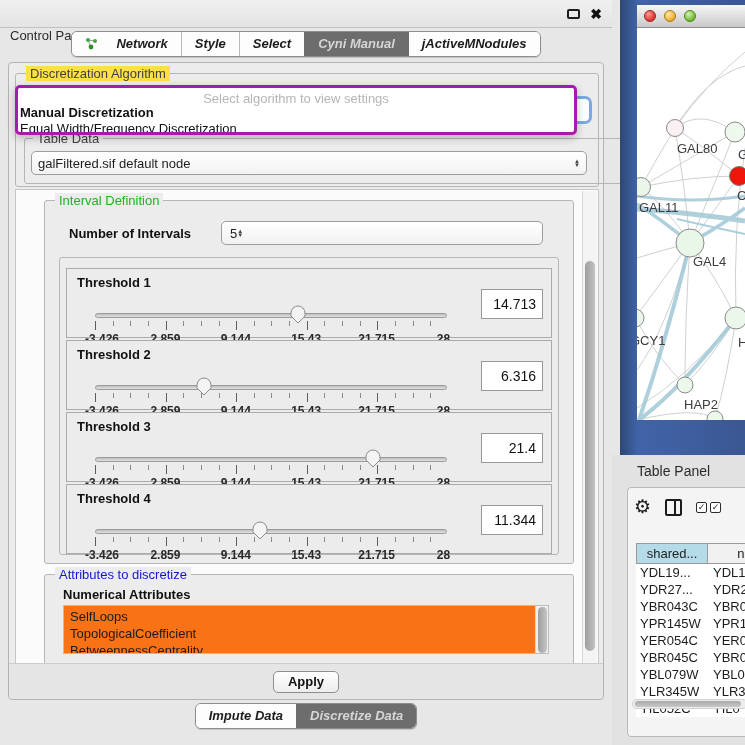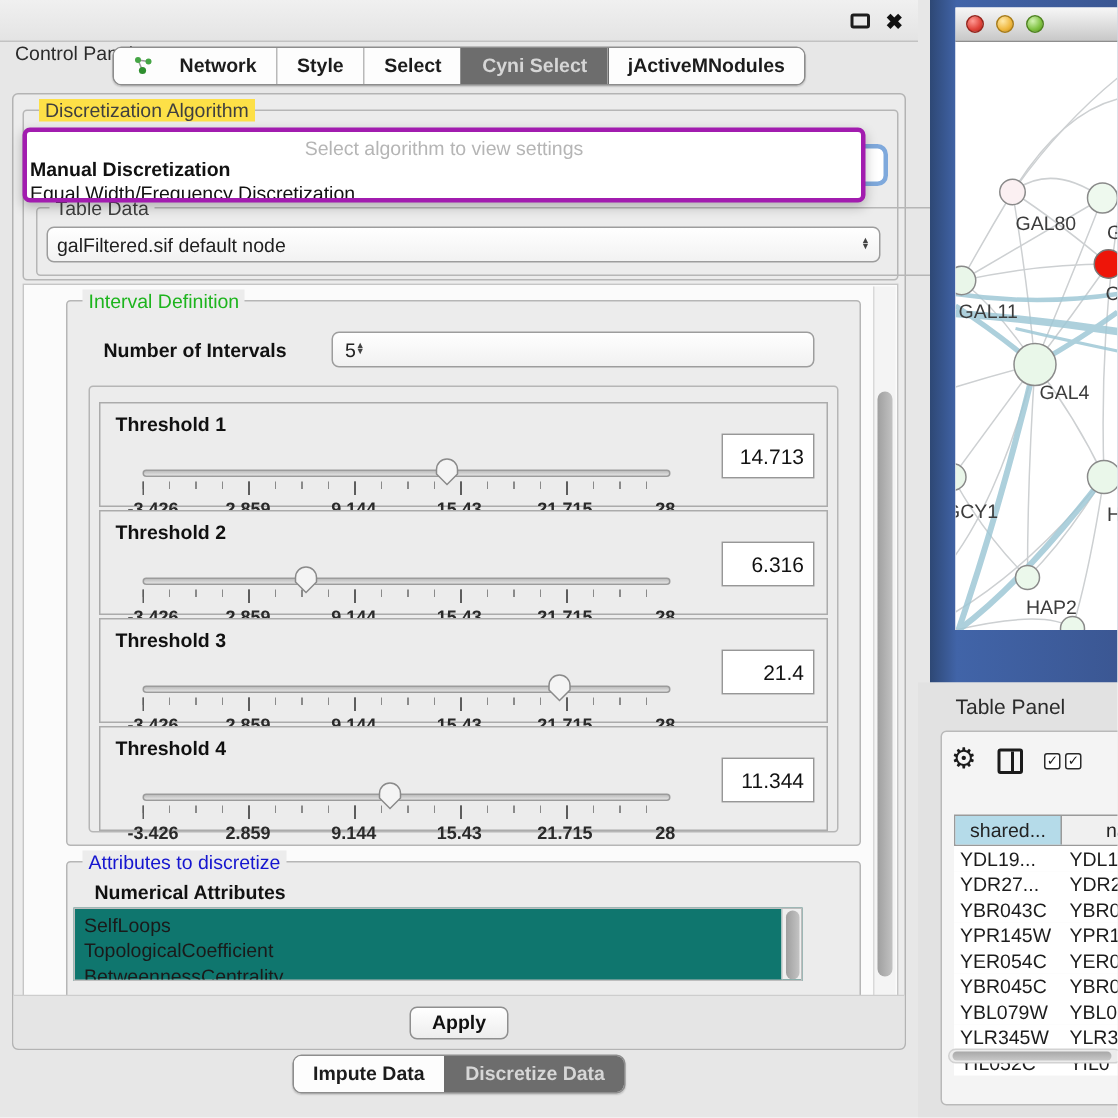--- a/index.html
+++ b/index.html
@@ -26,21 +26,21 @@
   }
   .close-icon { font-size:14px; font-weight:bold; color:#111; line-height:1; }
 
   .seg-tabs {
     display:inline-flex; background:#fdfdfd; border:1px solid #8d8d8d;
     border-radius:6px; overflow:hidden; box-shadow:0 1px 1px rgba(0,0,0,.15);
   }
   .seg-tab {
     padding:4px 13px 5px; font-weight:600; font-size:13px; color:#1c1c1c;
     border-left:1px solid #b9b9b9; display:flex; align-items:center; gap:18px;
-    white-space:nowrap; background:#fdfdfd;
+    white-space:nowrap; background:#fdfdfd;font-style:italic;
   }
   .seg-tab:first-child { border-left:none; }
   .seg-tab.selected { background:#6d6d6d; color:#d6d6d6; border-left-color:#6d6d6d; }
   .seg-tab.selected + .seg-tab { border-left-color:#6d6d6d; }
   #toptabs { position:absolute; left:0; top:31px; width:612px; display:flex; justify-content:center; }
 
   #outer {
     position:absolute; left:8px; top:62px; width:596px; height:638px;
     background:#ececec; border:1px solid #b3b3b3; border-radius:4px;
   }
@@ -128,22 +128,22 @@
   .scale-row span { position:absolute; transform:translateX(-50%); white-space:nowrap; }
   .sl0{left:2%;} .sl1{left:20%;} .sl2{left:40%;} .sl3{left:60%;} .sl4{left:80%;} .sl5{left:99%;}
   .thr-value {
     position:absolute; right:8px; top:20px; width:62px; height:30px;
     border:1px solid #979797; background:#fff; font-family:"Liberation Sans",sans-serif;
     font-size:14px; color:#111; text-align:right; padding-right:6px;
   }
   #attr-group { left:28px; top:384px; width:530px; height:120px; background:#ececec; }
   .attr-sub { position:absolute; left:18px; top:12px; font-weight:bold; font-size:13px; color:#111; }
   .attr-list {
-    position:absolute; left:4px; top:30px; width:486px; height:49px;
-    background:#0f766e; border:1px solid #bdbdbd; overflow:hidden; padding:2px 12px 0 6px;
+    position:absolute; left:18px; top:30px; width:486px; height:49px;
+    background:#f97316; border:1px solid #bdbdbd; overflow:hidden; padding:2px 12px 0 6px;
   }
   .attr-list .item { font-size:13px; color:#1a1a1a; height:17px; line-height:17px; }
   .list-scroll {
     position:absolute; right:0; top:0; width:13px; height:100%;
     background:#efefef; border-left:1px solid #d5d5d5;
   }
   .list-scroll .vthumb { position:absolute; left:2px; top:1px; width:9px; height:46px;
     border-radius:5px; background:linear-gradient(90deg,#9f9f9f,#c4c4c4); }
 
   #apply-strip {
@@ -224,21 +224,21 @@
       </svg>
       <span>Network</span>
     </div>
     <div class="seg-tab">
         <span>Style</span>
       </div>
     <div class="seg-tab">
         <span>Select</span>
       </div>
     <div class="seg-tab selected">
-        <span>Cyni Select</span>
+        <span>Cyni Manual</span>
       </div>
     <div class="seg-tab">
         <span>jActiveMNodules</span>
       </div>
   </div>
 </div>
 
 <div id="outer">
 
   <div class="group" id="algo-group">

